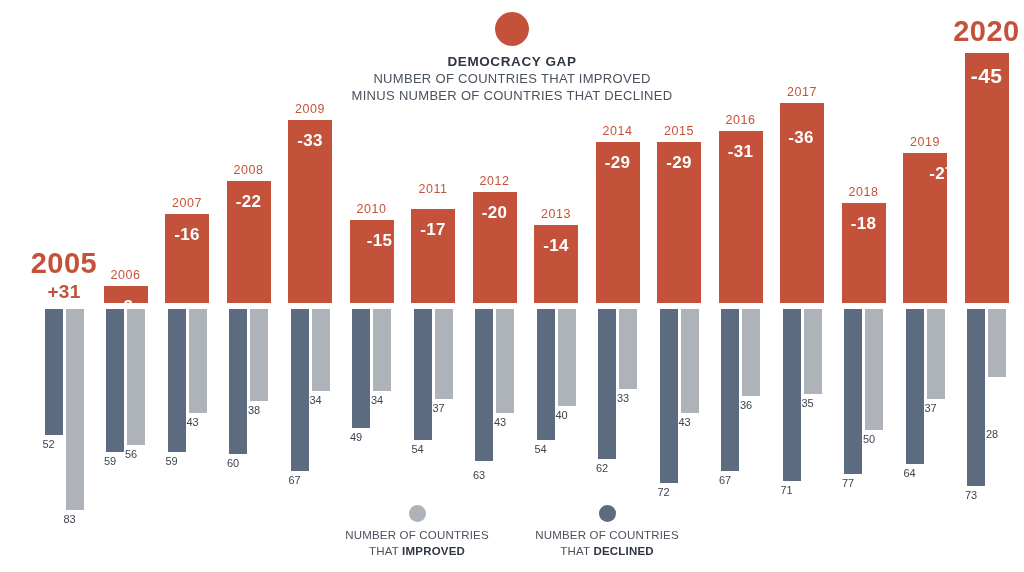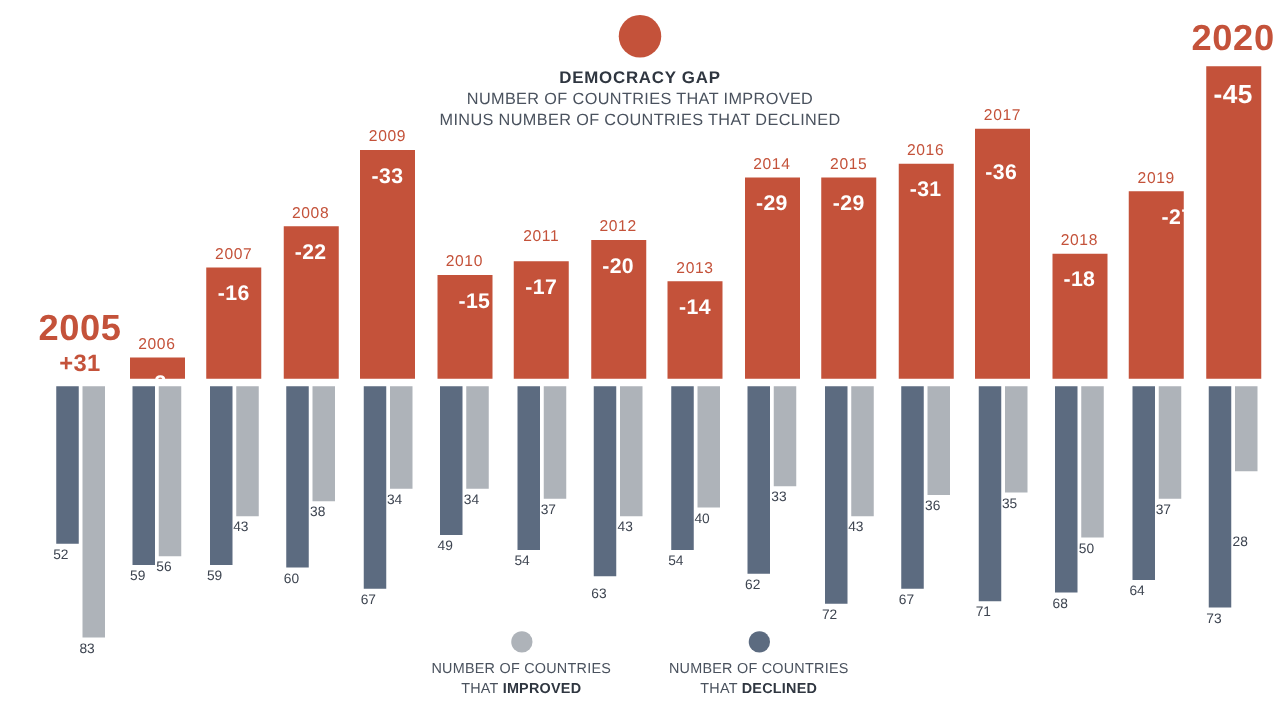--- a/index.html
+++ b/index.html
@@ -199,21 +199,21 @@
         <div class="dbar" style="left: 2.5px; width: 18px; top: 309px; height: 171.82px;"></div>
         <div class="vlabel" style="left: 0.5px; top: 483.82px;">71</div>
         <div class="ibar" style="left: 23.5px; width: 18px; top: 309px; height: 84.7px;"></div>
         <div class="vlabel" style="left: 21.5px; top: 396.7px;">35</div>
       </div>
       <div class="group" style="left: 841.5px; width: 44px;">
         <div class="gapbar" style="left: 0px; width: 44px; top: 203.1px; height: 99.9px;"></div>
         <div class="gapval" style="left: 0px; width: 44px; top: 214.1px;">-18</div>
         <div class="year-label" style="left: -14px; width: 72px; top: 185.1px;">2018</div>
         <div class="dbar" style="left: 2.5px; width: 18px; top: 309px; height: 164.56px;"></div>
-        <div class="vlabel" style="left: 0.5px; top: 476.56px;">68</div>
+        <div class="vlabel" style="left: 0.5px; top: 476.56px;">77</div>
         <div class="ibar" style="left: 23.5px; width: 18px; top: 309px; height: 121px;"></div>
         <div class="vlabel" style="left: 21.5px; top: 433px;">50</div>
       </div>
       <div class="group" style="left: 903px; width: 44px;">
         <div class="gapbar" style="left: 0px; width: 44px; top: 153.15px; height: 149.85px;"></div>
         <div class="gapval" style="left: 0px; width: 44px; top: 164.15px; margin-left: 17px;">-27</div>
         <div class="year-label" style="left: -14px; width: 72px; top: 135.15px;">2019</div>
         <div class="dbar" style="left: 2.5px; width: 18px; top: 309px; height: 154.88px;"></div>
         <div class="vlabel" style="left: 0.5px; top: 466.88px;">64</div>
         <div class="ibar" style="left: 23.5px; width: 18px; top: 309px; height: 89.54px;"></div>

